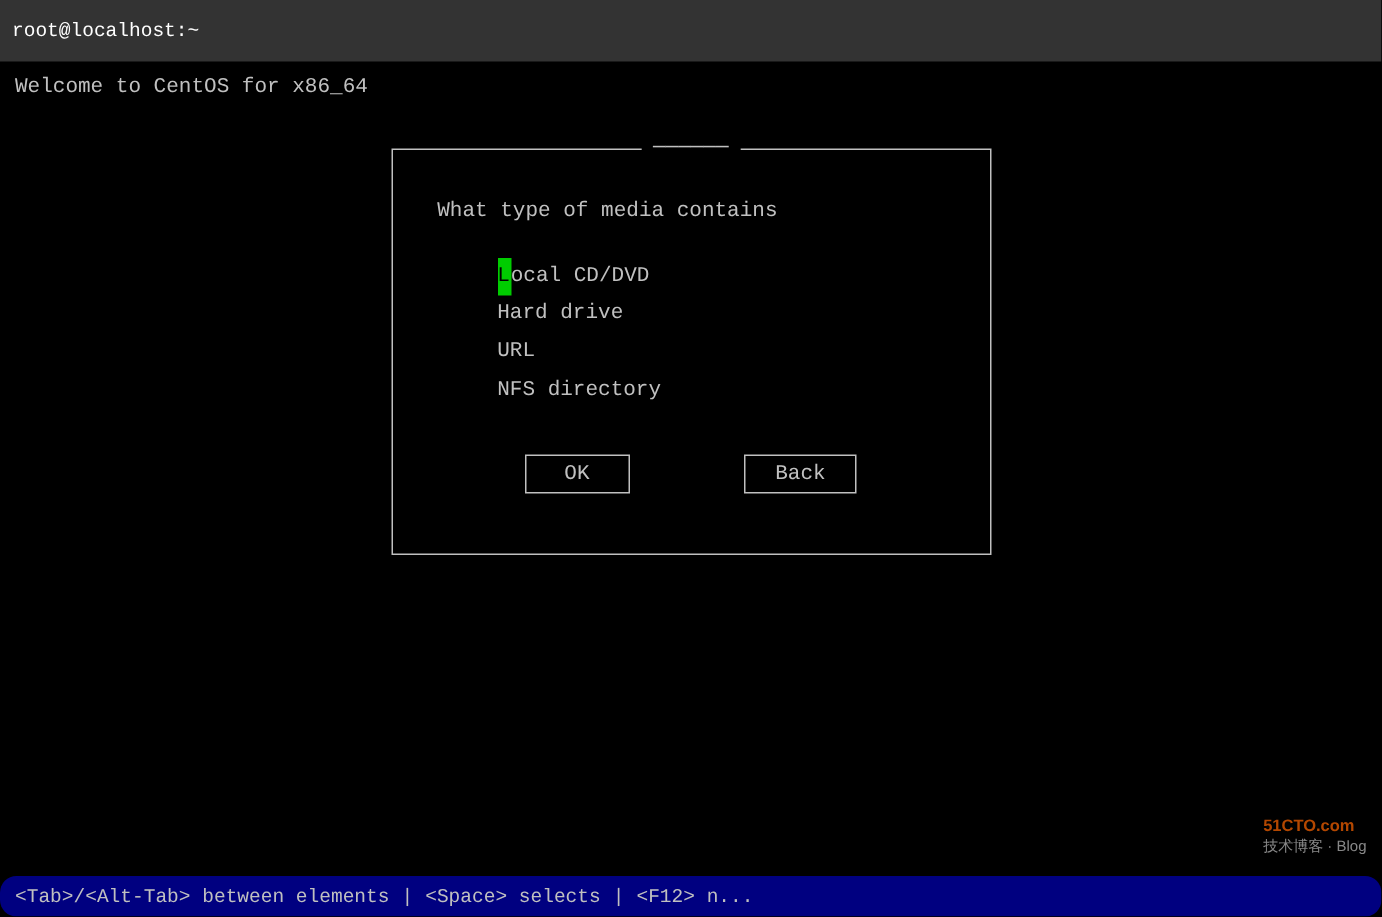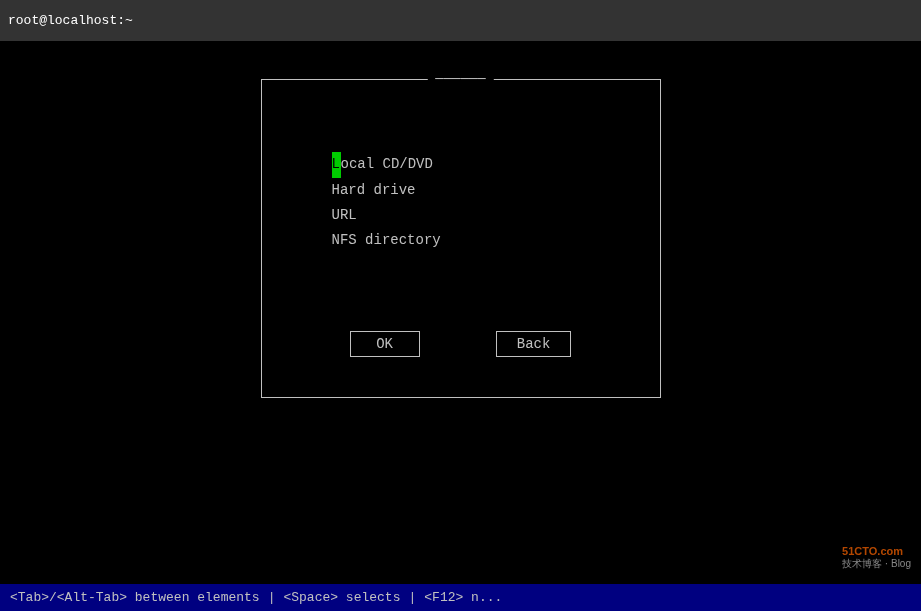--- a/index.html
+++ b/index.html
@@ -122,35 +122,35 @@
     .dialog-btn {
       border: 1px solid #c0c0c0;
       background-color: #000000;
       color: #c0c0c0;
       padding: 4px 20px;
       font-family: 'Courier New', Courier, monospace;
       font-size: 14px;
       cursor: pointer;
       min-width: 70px;
       text-align: center;
-      margin-top: 48px;
     }
 
     .status-bar {
       position: absolute;
       bottom: 0;
       left: 0;
       right: 0;
       background-color: #000080;
       color: #c0c0c0;
       font-size: 13px;
       padding: 6px 10px;
       display: flex;
       align-items: center;
       gap: 0;
+      border-radius: 11px;
     }
 
     .status-segment {
       color: #c0c0c0;
       font-family: 'Courier New', Courier, monospace;
       font-size: 13px;
     }
 
     .status-divider {
       margin: 0 8px;
@@ -181,33 +181,34 @@
 </head>
 <body>
 
 <div class="terminal-screen">
 
   <div class="title-bar">
     <span>root@localhost:~</span>
   </div>
 
   <div class="terminal-content">
+    <div class="welcome-text">Welcome to CentOS for x86_64</div>
 
     <div class="dialog-container">
       <div class="dialog-box">
 
         <div class="dialog-title-area">
           <span style="color:#c0c0c0;">─── </span>
           <span style="color:#c0c0c0;"> ───</span>
         </div>
 
         <div class="dialog-body">
 
           <div class="dialog-question">
-            <br>
+            <span>What type of media contains</span><br>
           </div>
 
           <div class="options-list">
 
             <div class="option-item option-selected">
               <span class="option-highlight">L</span>
                 <span class="option-text">ocal CD/DVD</span>
             </div>
 
             <div class="option-item">

